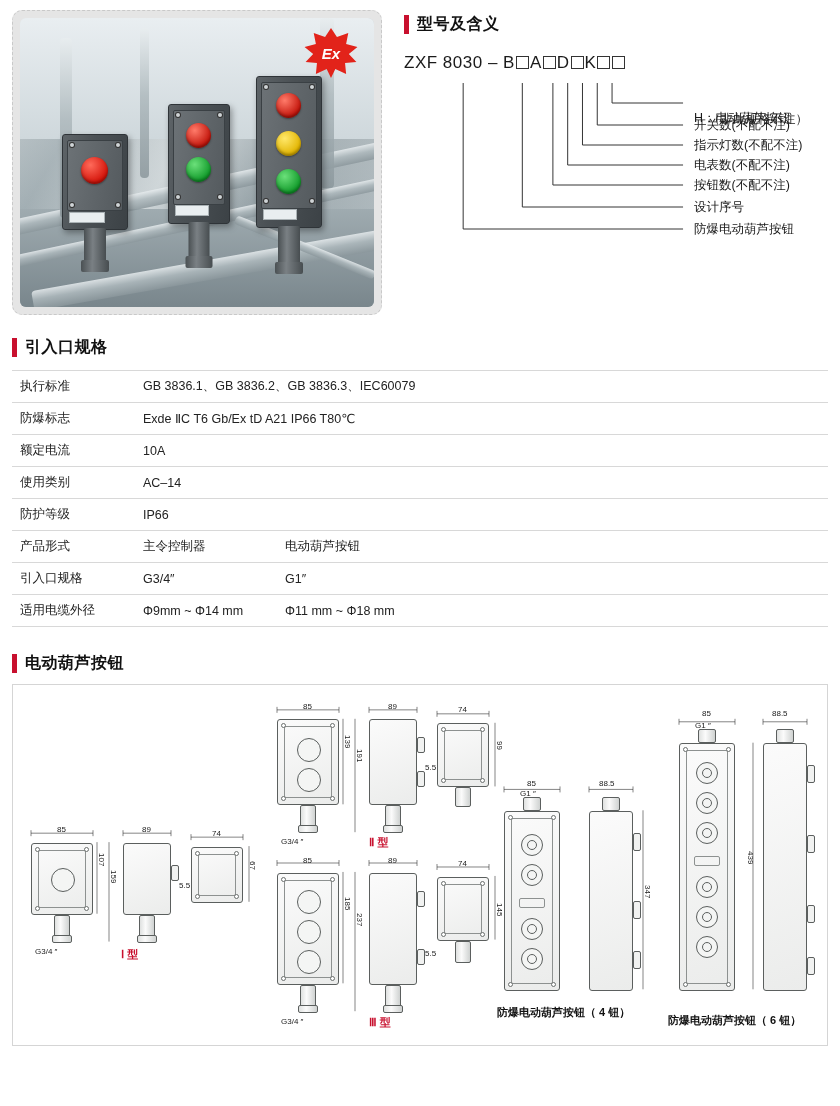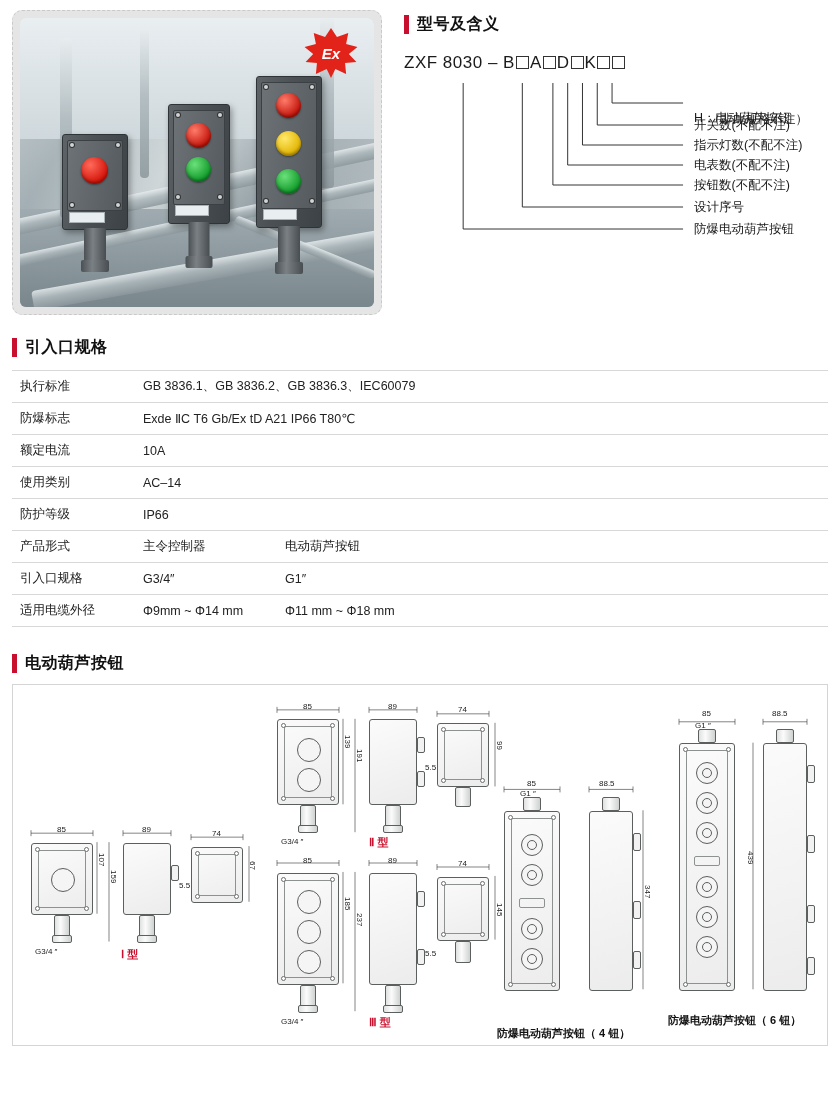--- a/index.html
+++ b/index.html
@@ -433,21 +433,21 @@
         <div class="dimtxt" style="left:514px; top:94px;">85</div>
         <div class="thread" style="left:507px; top:104px;">G1 ″</div>
 
         <div class="dw gl" style="left:598px; top:112px; width:18px; height:14px;"></div>
         <div class="dw encl" style="left:576px; top:126px; width:44px; height:180px;"></div>
         <div class="side-lug" style="left:620px; top:148px; width:8px; height:18px;"></div>
         <div class="side-lug" style="left:620px; top:216px; width:8px; height:18px;"></div>
         <div class="side-lug" style="left:620px; top:266px; width:8px; height:18px;"></div>
         <div class="dimtxt" style="left:586px; top:94px;">88.5</div>
         <div class="dimtxt v" style="left:630px; top:200px;">347</div>
-        <div class="cap" style="left:484px; top:341px;text-align:right;">防爆电动葫芦按钮（ 4 钮）</div>
+        <div class="cap" style="left:484px; top:320px;text-align:right;">防爆电动葫芦按钮（ 4 钮）</div>
       </div>
 
       <div>
         <div class="dw gl" style="left:694px; top:44px; width:18px; height:14px;"></div>
         <div class="dw encl" style="left:666px; top:58px; width:56px; height:248px;">
           <div class="encl-inner" style="left:6px; top:6px; right:6px; bottom:6px;"></div>
           <div class="circ" style="left:16px; top:18px; width:22px; height:22px;">
               <div class="circ sm" style="left:5px; top:5px; width:10px; height:10px;"></div>
             </div>
           <div class="circ" style="left:16px; top:48px; width:22px; height:22px;">

